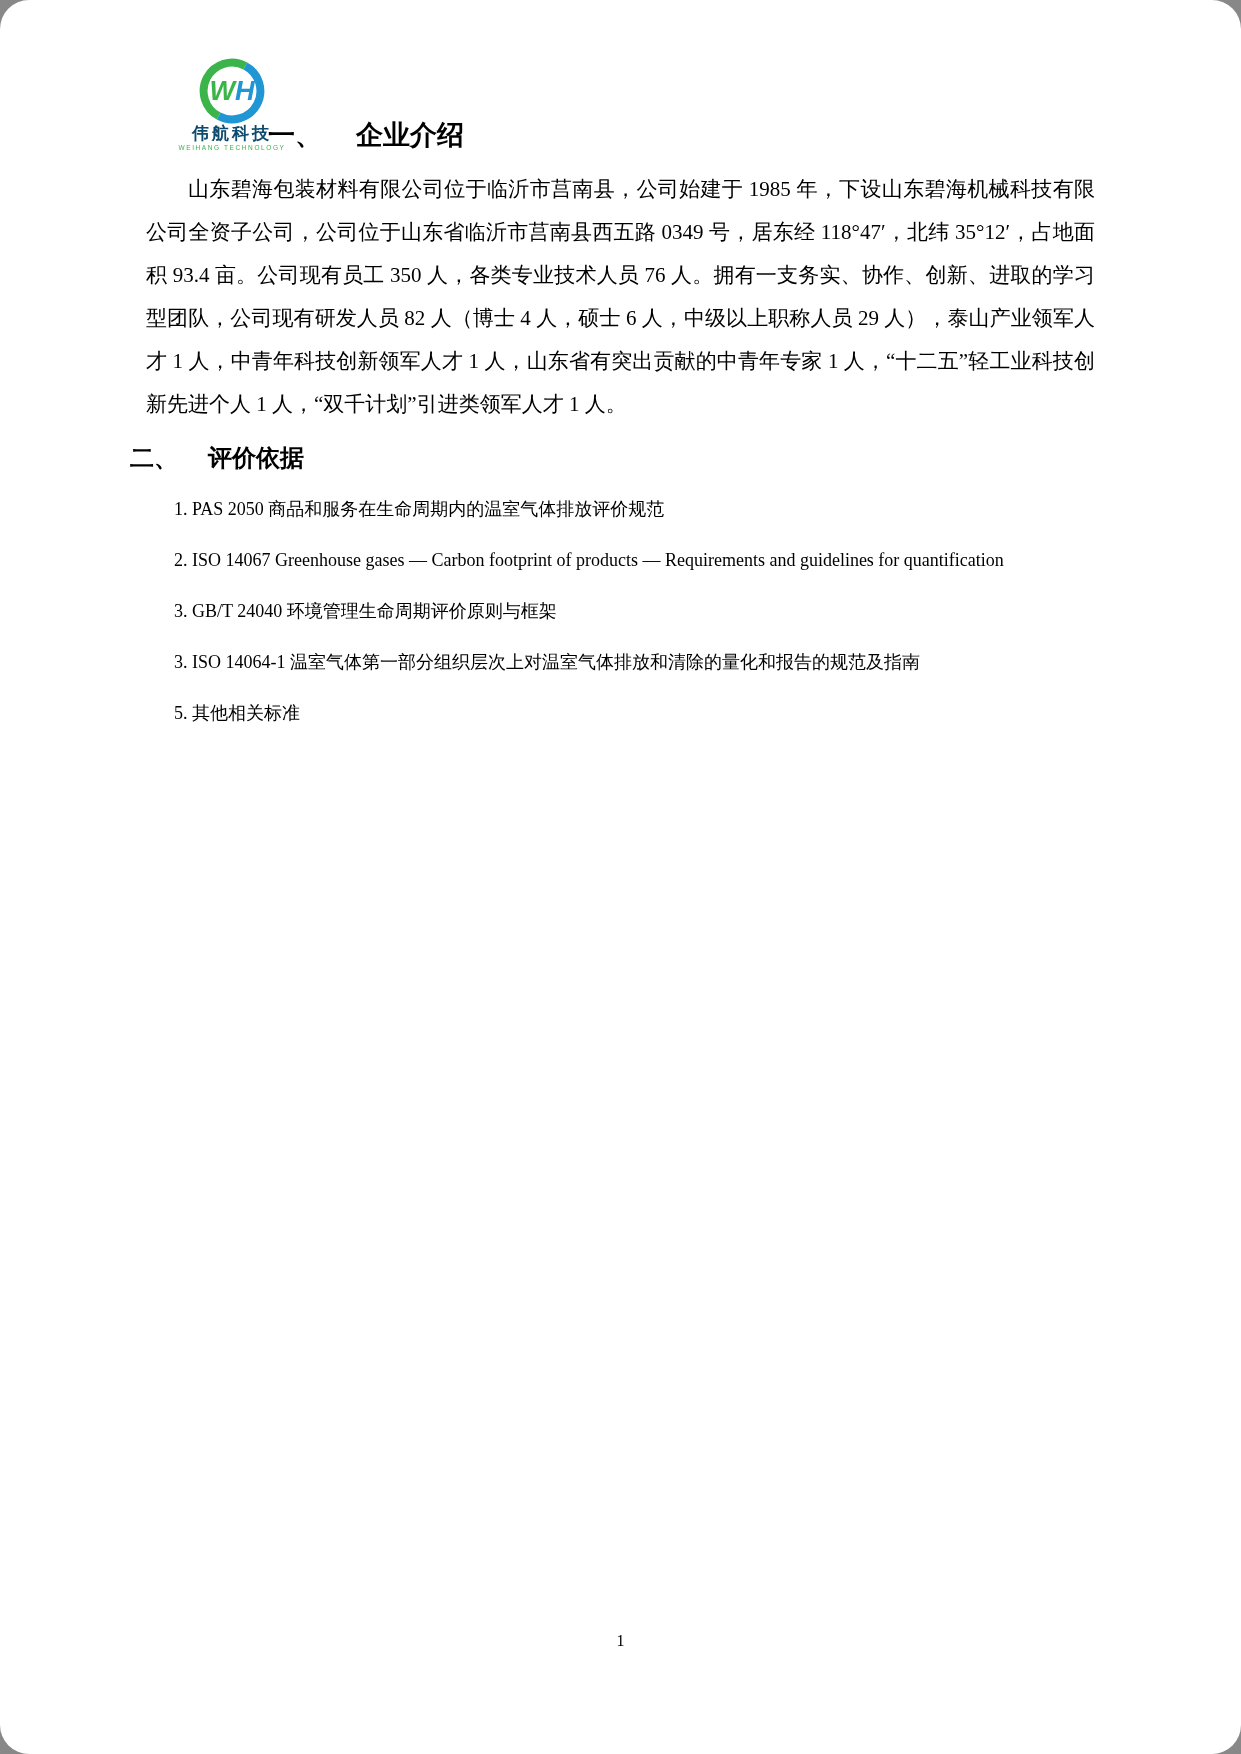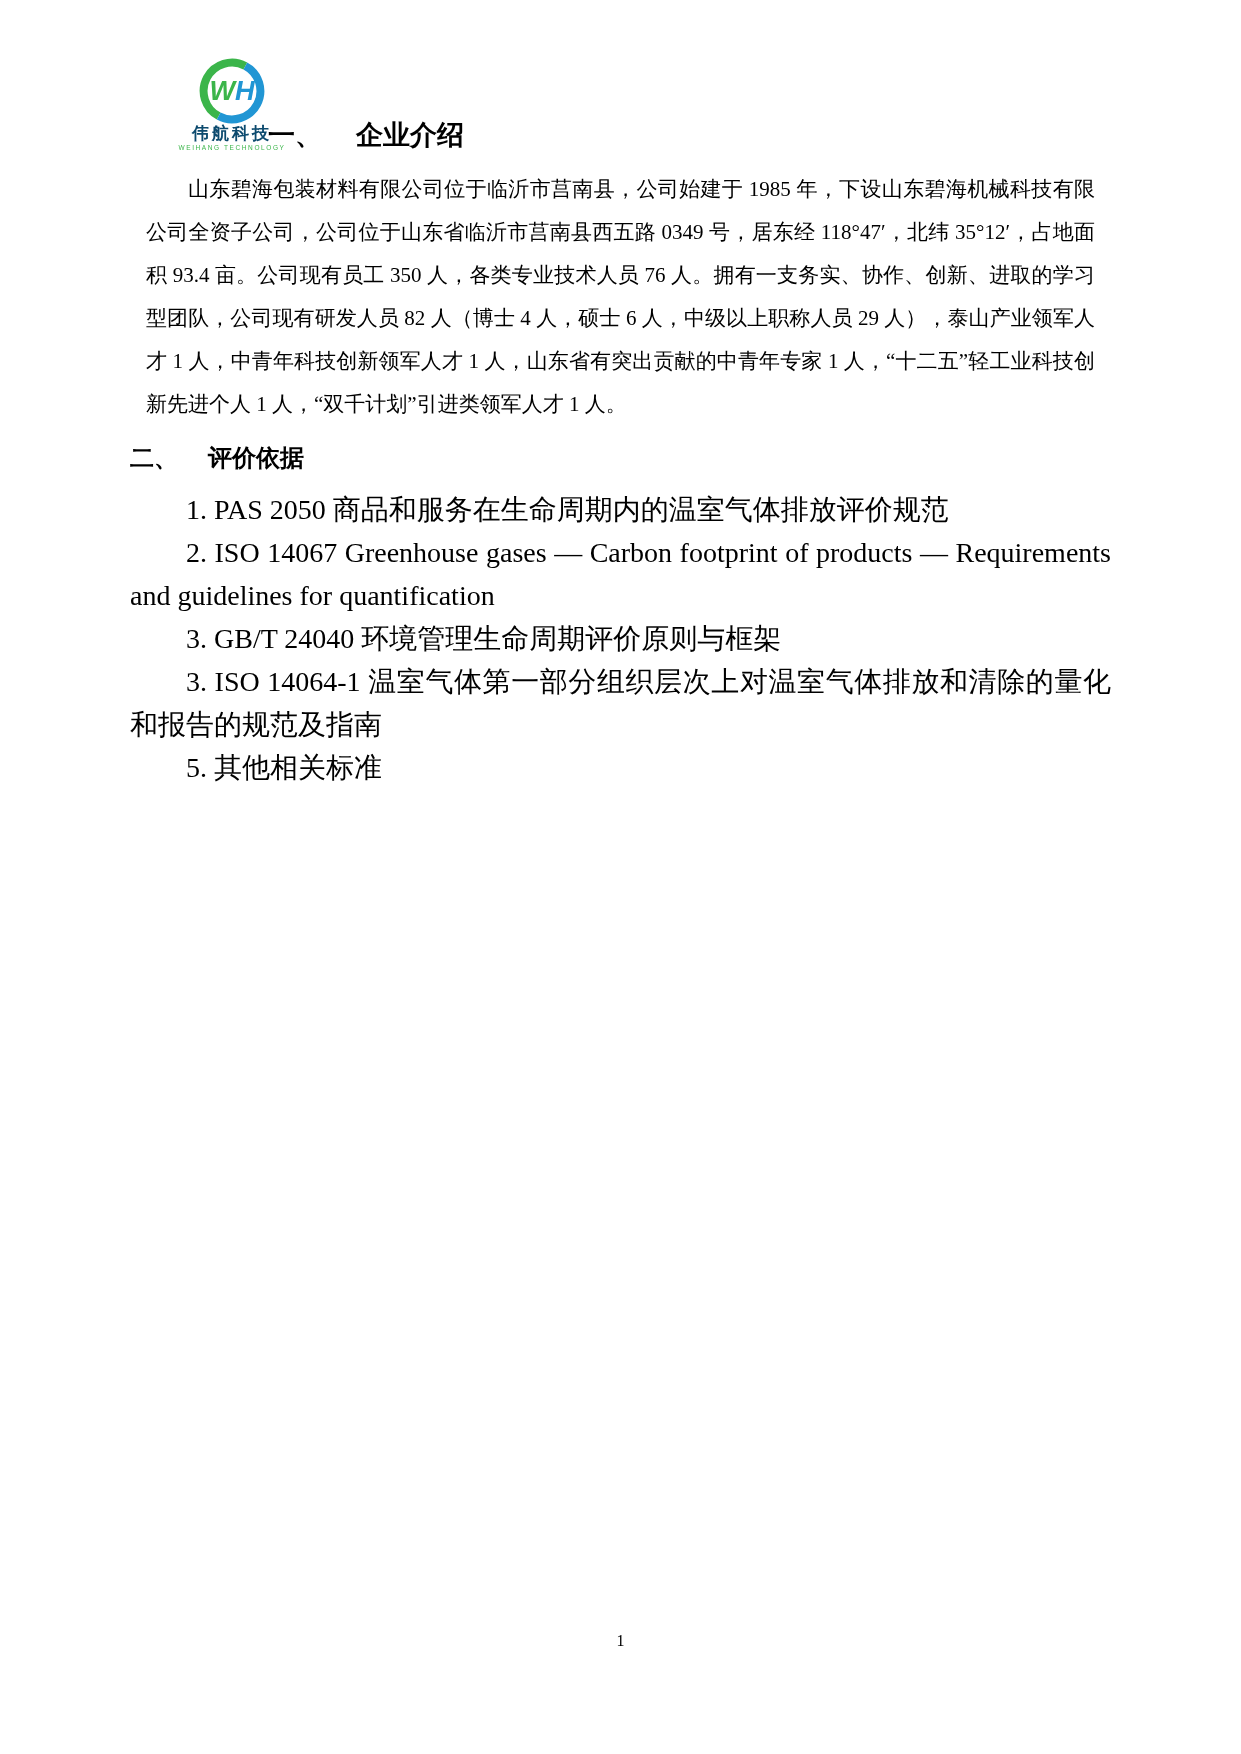--- a/index.html
+++ b/index.html
@@ -4,20 +4,21 @@
 <style>
   html,body{margin:0;padding:0;background:#888;}
   .page{
     position:relative;
     width:1241px;height:1754px;
     background:#ffffff;
     margin:0 auto;
     overflow:hidden;
     font-family:"Liberation Serif","DejaVu Serif",serif;
     color:#000;
+    border-radius:29px;
   }
   
   .logo-block{
     position:absolute;left:172px;top:58px;width:120px;
     text-align:center;
   }
   .logo-mark{width:66px;height:66px;display:block;margin:0 auto;}
   .logo-cn{
     font-family:"Liberation Sans","DejaVu Sans",sans-serif;
     font-weight:bold;font-size:17px;letter-spacing:3px;color:#0c4a6e;
@@ -44,22 +45,22 @@
   }
   p.body-par{
     margin:16px;
     font-size:21px;
     line-height:43px;
     text-align:justify;
     text-justify:inter-ideograph;
     text-indent:2em;
   }
   p.list-item{
-    margin:0;
-    font-size:28px;
+    margin:8px;
+    font-size:18px;
     line-height:43px;
     text-align:justify;
     text-justify:inter-ideograph;
     text-indent:2em;
   }
   .footer-pagenum{
     position:absolute;left:0;right:0;top:1632px;
     text-align:center;font-size:16px;
     font-family:"Liberation Serif","DejaVu Serif",serif;
   }

